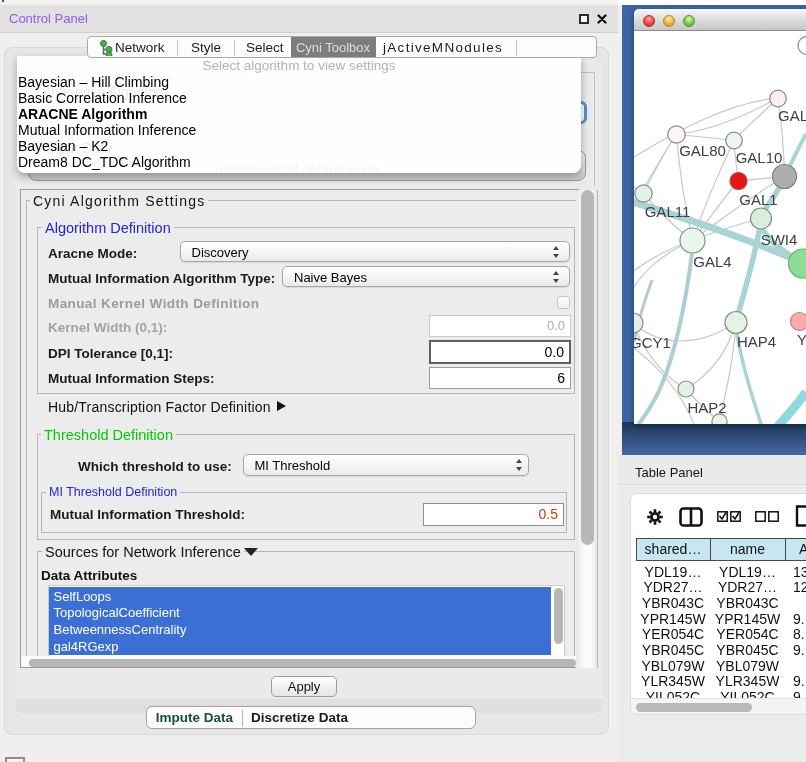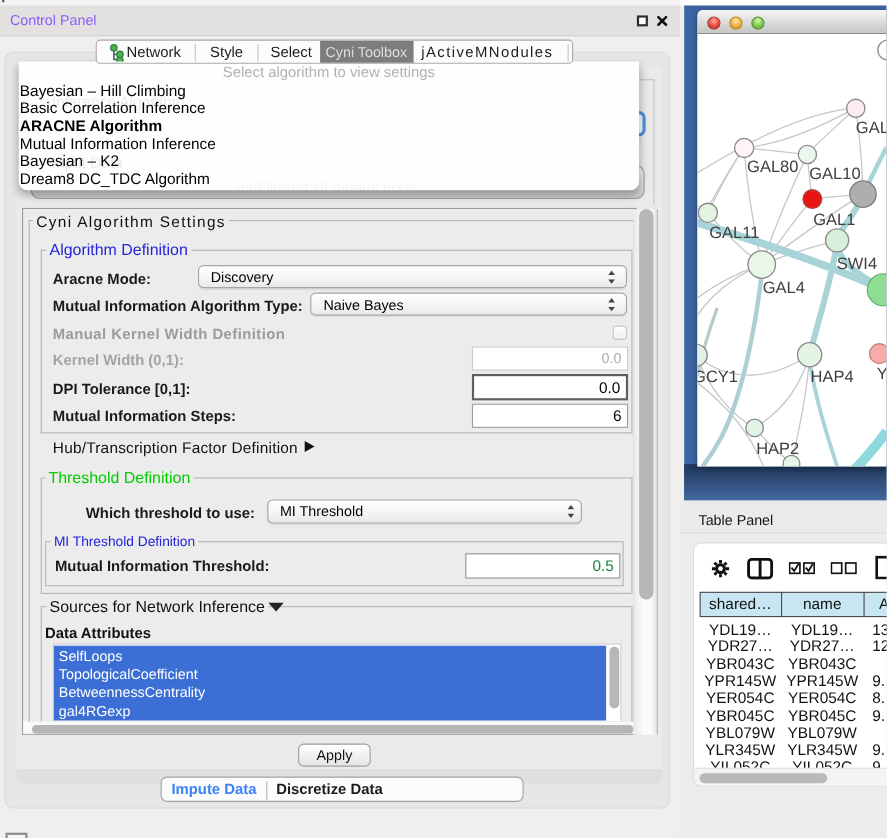--- a/index.html
+++ b/index.html
@@ -78,57 +78,57 @@
 
     <div class="abs bold" style="left:57px;top:268.5px;color:#1a1a1a;">Which threshold to use:</div>
     <div class="abs combo" style="left:221.5px;top:263.5px;width:286px;height:22px;">
         <span class="ctext">MI Threshold</span>
         <span class="carr" style="right:5px;"></span>
       </div>
 
     <div class="abs" style="left:19.5px;top:302px;width:526px;height:41px;border:1px solid #b6b5b5;"></div>
     <div class="abs" style="left:25px;top:295px;background:#ececec;padding:0 3px;color:#2424d8;font-size:12.5px;">MI Threshold Definition</div>
     <div class="abs bold" style="left:29px;top:316.5px;color:#1a1a1a;">Mutual Information Threshold:</div>
-    <div class="abs" style="left:402px;top:312.5px;width:141px;height:23px;border:1px solid #8e8e8e;background:#fff;font-size:14px;color:#15803d;text-align:right;line-height:21px;padding-right:5px;">0.5</div>
+    <div class="abs" style="left:402px;top:312.5px;width:141px;height:23px;border:1px solid #8e8e8e;background:#fff;font-size:14px;color:#c2410c;text-align:right;line-height:21px;padding-right:5px;">0.5</div>
 
     <div class="abs" style="left:15.5px;top:361px;width:538px;height:130px;border:1px solid #b6b5b5;"></div>
     <div class="abs" style="left:21px;top:354px;background:#ececec;padding:0 3px;color:#111;font-size:14.5px;">Sources for Network Inference</div>
     <div class="abs" style="left:223px;top:358px;width:0;height:0;border-top:8px solid #222;border-left:7px solid transparent;border-right:7px solid transparent;"></div>
     <div class="abs bold" style="left:20px;top:378px;color:#111;">Data Attributes</div>
 
     <div class="abs" style="left:26.5px;top:395px;width:517px;height:72px;background:#fff;border:1px solid #c9c9c9;"></div>
     <div class="abs" style="left:28px;top:396.5px;width:501.5px;height:68.5px;background:#3c6fd5;color:#fff;font-size:13px;line-height:16.9px;padding-left:4.5px;padding-top:2px;">SelfLoops<br>TopologicalCoefficient<br>BetweennessCentrality<br>gal4RGexp</div>
     <div class="abs" style="left:533px;top:398px;width:8.5px;height:56px;background:#b7b7b7;border-radius:4.5px;"></div>
 
     <div class="abs" style="left:0;top:466px;width:558px;height:13px;background:#fafafa;"></div>
     <div class="abs" style="left:8px;top:469px;width:547px;height:7.5px;background:#b5b5b5;border-radius:4px;"></div>
   </div>
 
   <div class="abs" style="left:576px;top:190px;width:22px;height:478px;background:linear-gradient(90deg,#e8e8e8,#fbfbfb 40%,#fbfbfb 75%,#e4e4e4);border-right:1px solid #b9b8b8;"></div>
   <div class="abs" style="left:581px;top:190px;width:13px;height:355px;background:#b7b7b7;border-radius:7px;"></div>
 
   <div class="abs" style="left:271px;top:676px;width:66px;height:21px;border:1px solid #9e9e9e;border-radius:5px;background:linear-gradient(#ffffff,#f1f1f1 50%,#e6e6e6);text-align:center;font-size:13px;line-height:20px;color:#111;">Apply</div>
 
   <div class="abs" style="left:146px;top:706px;width:330px;height:23px;border:1px solid #a3a3a3;border-radius:6px;background:#fcfcfc;overflow:hidden;">
-    <div class="abs" style="left:0;top:0;width:95px;height:23px;font-size:13.5px;font-weight:bold;color:#3b82f6;text-align:center;line-height:22px;">Impute Data</div>
+    <div class="abs" style="left:0;top:0;width:95px;height:23px;font-size:13.5px;font-weight:bold;color:#14532d;text-align:center;line-height:22px;">Impute Data</div>
     <div class="abs" style="left:95px;top:3px;width:1px;height:17px;background:#b5b5b5;"></div>
     <div class="abs" style="left:96px;top:0;width:113px;height:23px;font-size:13.5px;font-weight:bold;color:#1a1a1a;text-align:center;line-height:22px;">Discretize Data</div>
   </div>
 
   <div class="abs" style="left:5px;top:757px;width:20px;height:12px;border:2px solid #8d8d8d;background:linear-gradient(#f8f8f8,#ddd);"></div>
 
   <div class="abs" style="left:17px;top:56px;width:564px;height:117px;background:#fefefe;border-radius:0 0 8px 8px;box-shadow:0 4px 8px rgba(0,0,0,.32);z-index:20;overflow:hidden;">
     <div style="height:18px;text-align:center;font-size:13.5px;color:#b3b1b1;line-height:19px;">Select algorithm to view settings</div>
     <div class="abs" style="left:30px;top:28px;font-size:14px;color:rgba(60,60,60,0.10);">Inference Algorithm</div>
       <div class="abs" style="left:30px;top:84px;font-size:14px;color:rgba(60,60,60,0.10);">Input Data</div>
       <div class="abs" style="left:198px;top:106px;font-size:14px;color:rgba(60,60,60,0.05);">galFiltered.sif default node</div>
       <div style="position:relative;font-size:14px;color:#000;line-height:16px;padding-left:1px;">Bayesian – Hill Climbing<br>Basic Correlation Inference<br><span class="bold">ARACNE Algorithm</span><br>Mutual Information Inference<br>Bayesian – K2<br>Dream8 DC_TDC Algorithm</div>
   </div>
 
-  <div class="abs" style="left:87px;top:36px;width:434px;height:22px;background:#fcfcfc;border:1px solid #a9a9a9;border-radius:4px;overflow:hidden;z-index:30;font-size:13.5px;color:#1c1c1c;">
+  <div class="abs" style="left:87px;top:36px;width:510px;height:22px;background:#fcfcfc;border:1px solid #a9a9a9;border-radius:4px;overflow:hidden;z-index:30;font-size:13.5px;color:#1c1c1c;">
     <svg class="abs" style="left:12px;top:3px;" width="13" height="16" viewBox="0 0 13 16">
       <path d="M3.5 5 V14 H8" stroke="#5a6878" stroke-width="1.6" fill="none"></path>
       <path d="M3.5 9.5 H7" stroke="#5a6878" stroke-width="1.6" fill="none"></path>
       <circle cx="3.5" cy="3.5" r="3" fill="#4caf50" stroke="#2e7d32" stroke-width="1"></circle>
       <circle cx="9" cy="9.5" r="3" fill="#4caf50" stroke="#2e7d32" stroke-width="1"></circle>
       <circle cx="9" cy="15" r="3" fill="#4caf50" stroke="#2e7d32" stroke-width="1"></circle>
     </svg>
     <div class="abs" style="left:27px;top:3px;">Network</div>
     <div class="abs" style="left:89px;top:3px;width:1px;height:16px;background:#c3c3c3;"></div>
     <div class="abs" style="left:103px;top:3px;">Style</div>

